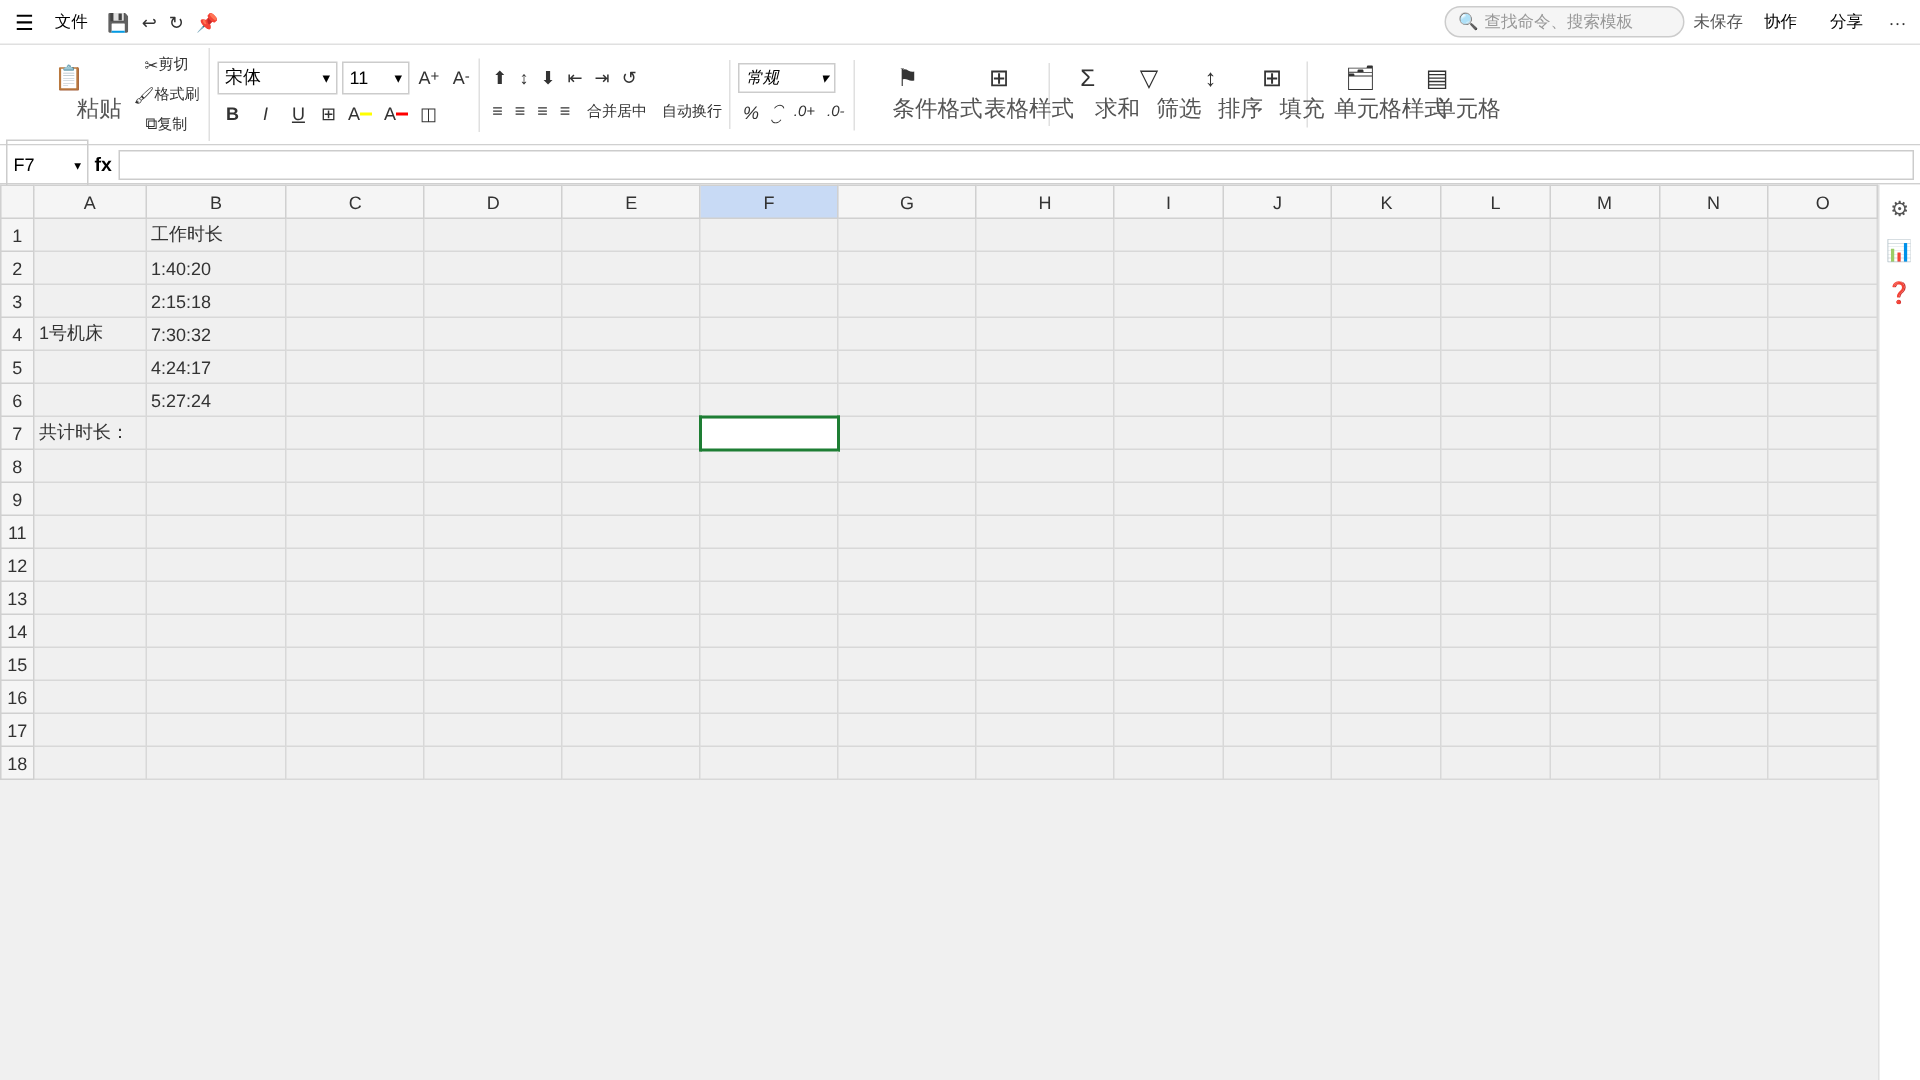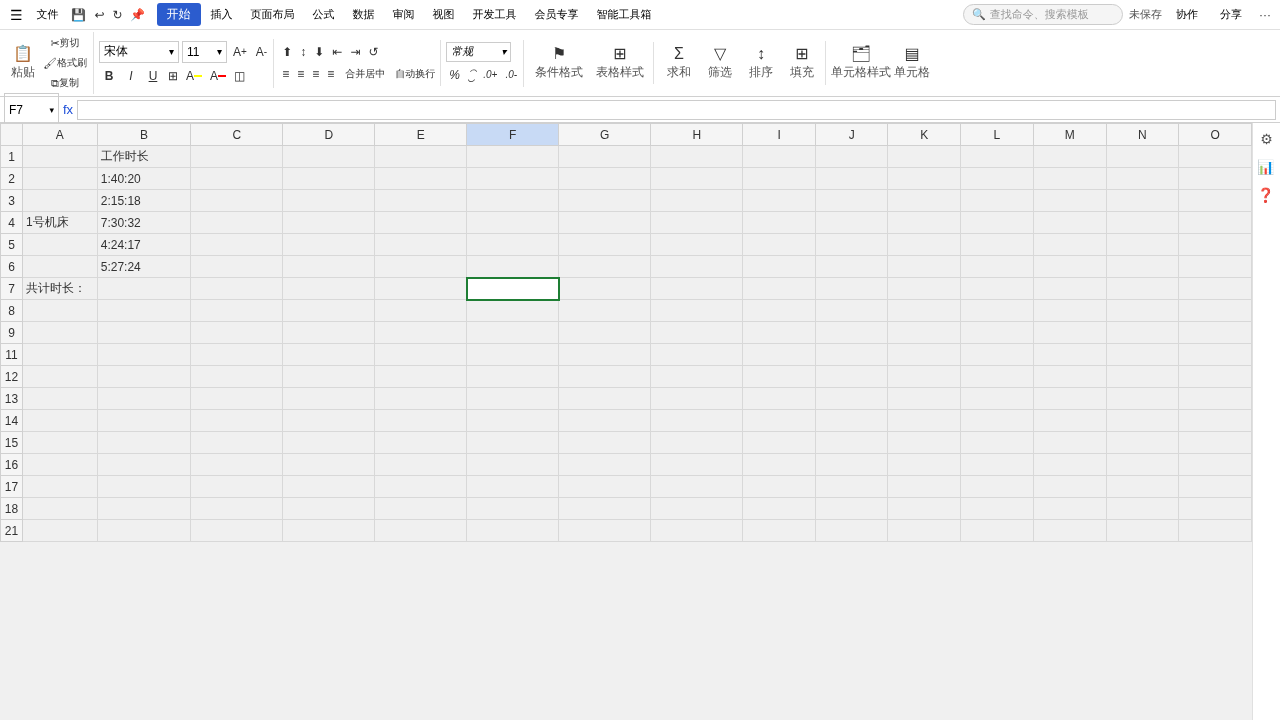--- a/index.html
+++ b/index.html
@@ -46,21 +46,21 @@
       padding: 2px 4px;
       cursor: pointer;
       border-radius: 3px;
       min-width: 28px;
       height: 40px;
       font-size: 11px;
       color: #333;
       gap: 2px;
     }
     .tb-btn-icon { font-size: 16px; line-height: 1; }
-    .tb-btn-label { font-size: 12px; color: #555; white-space: nowrap; }
+    .tb-btn-label { font-size: 15px; color: #555; white-space: nowrap; margin-left: 40px; }
     .tb-btn-sm {
       display: flex;
       align-items: center;
       justify-content: center;
       padding: 2px 3px;
       cursor: pointer;
       border-radius: 2px;
       font-size: 12px;
       color: #333;
       height: 20px;
@@ -104,21 +104,21 @@
       border: 1px solid #ccc;
       width: 55px;
       height: 20px;
       font-size: 12px;
       padding: 16px 4px;
       display: flex;
       align-items: center;
       justify-content: space-between;
       cursor: pointer;
     }
-    .formula-icon { color: #1d4ed8; font-size: 13px; cursor: pointer; }
+    .formula-icon { color: #000000; font-size: 13px; cursor: pointer; font-weight: bold; }
     .formula-input {
       flex: 1;
       height: 20px;
       border: 1px solid #ccc;
       font-size: 12px;
       padding: 0 4px;
       outline: none;
     }
     table.grid {
       border-collapse: collapse;
@@ -221,32 +221,20 @@
 
 <div class="toolbar-top">
   <div style="font-size:14px;cursor:pointer;padding:2px 4px;">☰</div>
   <div class="menu-item" style="font-size:11px;">文件</div>
 
   <div class="tb-btn-sm" title="保存">💾</div>
   <div class="tb-btn-sm" title="撤销">↩</div>
   <div class="tb-btn-sm" title="重做">↻</div>
   <div class="tb-btn-sm">📌</div>
 
-  <div style="margin-left:6px; display:flex; align-items:center; gap:2px;">
-    <span class="menu-item-special">开始</span>
-    <span class="menu-item" style="font-size:11px;">插入</span>
-    <span class="menu-item" style="font-size:11px;">页面布局</span>
-    <span class="menu-item" style="font-size:11px;">公式</span>
-    <span class="menu-item" style="font-size:11px;">数据</span>
-    <span class="menu-item" style="font-size:11px;">审阅</span>
-    <span class="menu-item" style="font-size:11px;">视图</span>
-    <span class="menu-item" style="font-size:11px;">开发工具</span>
-    <span class="menu-item" style="font-size:11px;">会员专享</span>
-    <span class="menu-item" style="font-size:11px;">智能工具箱</span>
-  </div>
 
   <div style="margin-left:auto; display:flex; align-items:center; gap:6px;">
     <div class="search-box">
       <span style="font-size:11px;">🔍</span>
       <span style="color:#999;font-size:11px;">查找命令、搜索模板</span>
     </div>
     <span style="font-size:11px;color:#555;">未保存</span>
     <div class="menu-item" style="font-size:11px;">协作</div>
     <div class="menu-item" style="font-size:11px;">分享</div>
     <div class="tb-btn-sm">···</div>
@@ -728,38 +716,20 @@
               <td class="cell"></td>
               <td class="cell"></td>
               <td class="cell"></td>
               <td class="cell"></td>
               <td class="cell"></td>
               <td class="cell"></td>
               <td class="cell"></td>
               <td class="cell"></td>
               <td class="cell"></td>
             </tr>
-            <tr>
-              <th class="row-header">21</th>
-              <td class="cell"></td>
-              <td class="cell"></td>
-              <td class="cell"></td>
-              <td class="cell"></td>
-              <td class="cell"></td>
-              <td class="cell"></td>
-              <td class="cell"></td>
-              <td class="cell"></td>
-              <td class="cell"></td>
-              <td class="cell"></td>
-              <td class="cell"></td>
-              <td class="cell"></td>
-              <td class="cell"></td>
-              <td class="cell"></td>
-              <td class="cell"></td>
-            </tr>
           </tbody>
       </table>
     </div>
   </div>
 
   <div class="right-sidebar">
     <div class="sidebar-icon">⚙</div>
     <div class="sidebar-icon">📊</div>
     <div class="sidebar-icon">❓</div>
   </div>

